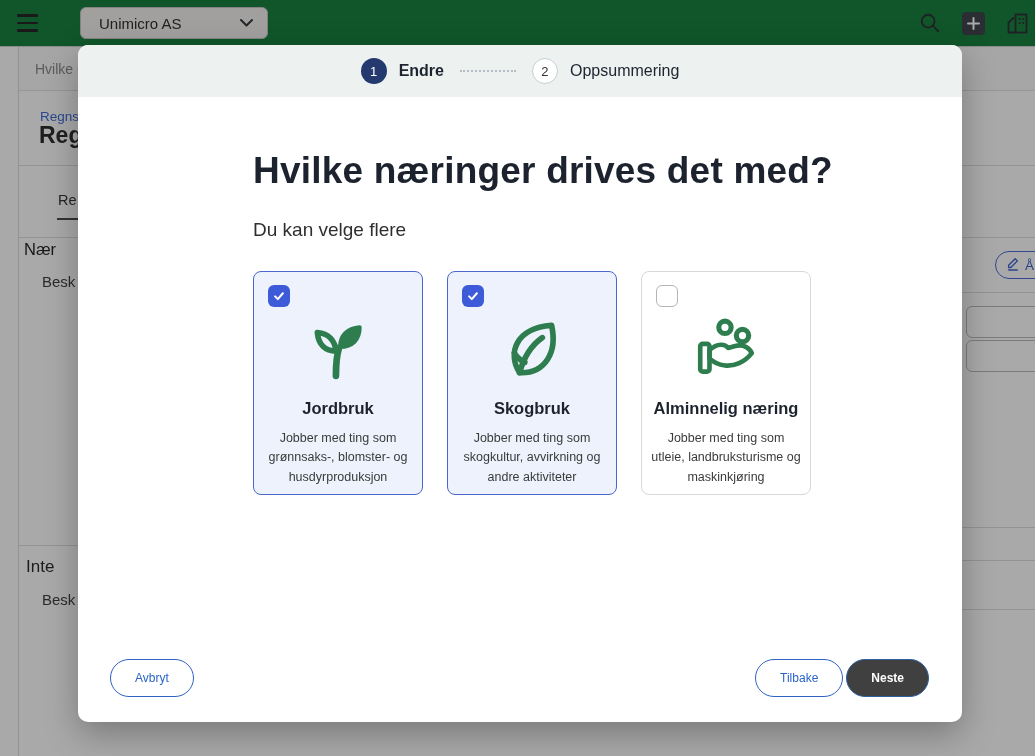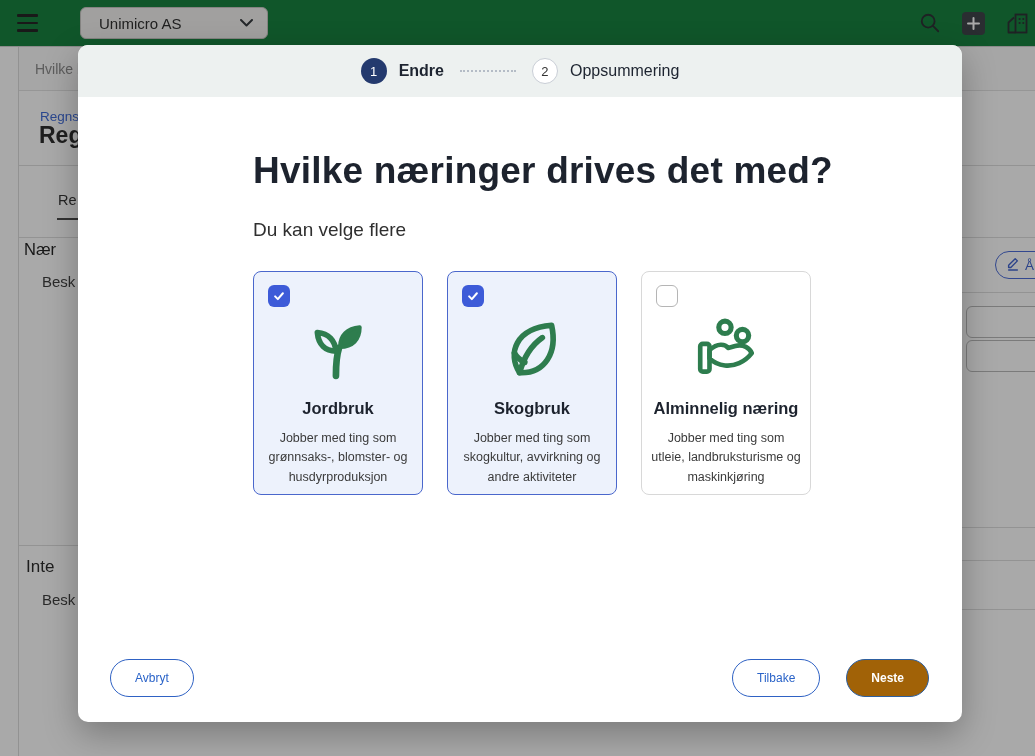--- a/index.html
+++ b/index.html
@@ -71,22 +71,22 @@
   .card-icon { margin-top:6px; height:72px; display:flex; align-items:center; justify-content:center; }
   .card-title { margin-top:14px; font-size:16.5px; font-weight:700; color:#1d232e; }
   .card-desc { margin-top:11px; font-size:12.5px; line-height:1.55; color:#3b3b3b; text-align:center;
                width:152px; }
 
   .modal-footer { position:absolute; left:32px; right:33px; bottom:25px; display:flex;
                   justify-content:space-between; align-items:center; }
   .btn { height:38px; border-radius:999px; font-size:12px; display:flex; align-items:center;
          justify-content:center; padding:0 24px; cursor:pointer; font-family:inherit; }
   .btn.outline { background:#fff; border:1.5px solid #2f62c4; color:#2a63c8; font-weight:500; }
-  .btn.fill { background:#a16207; border:1.5px solid #2d5fa0; color:#fff; font-weight:600; }
-  .footer-right { display:flex; gap:26px; }
+  .btn.fill { background:#404040; border:1.5px solid #2d5fa0; color:#fff; font-weight:600; }
+  .footer-right { display:flex; gap:3px; }
 </style>
 </head>
 <body>
 
 <div class="topbar">
   <div class="hamburger">
       <span></span>
       <span></span>
       <span></span>
     </div>

